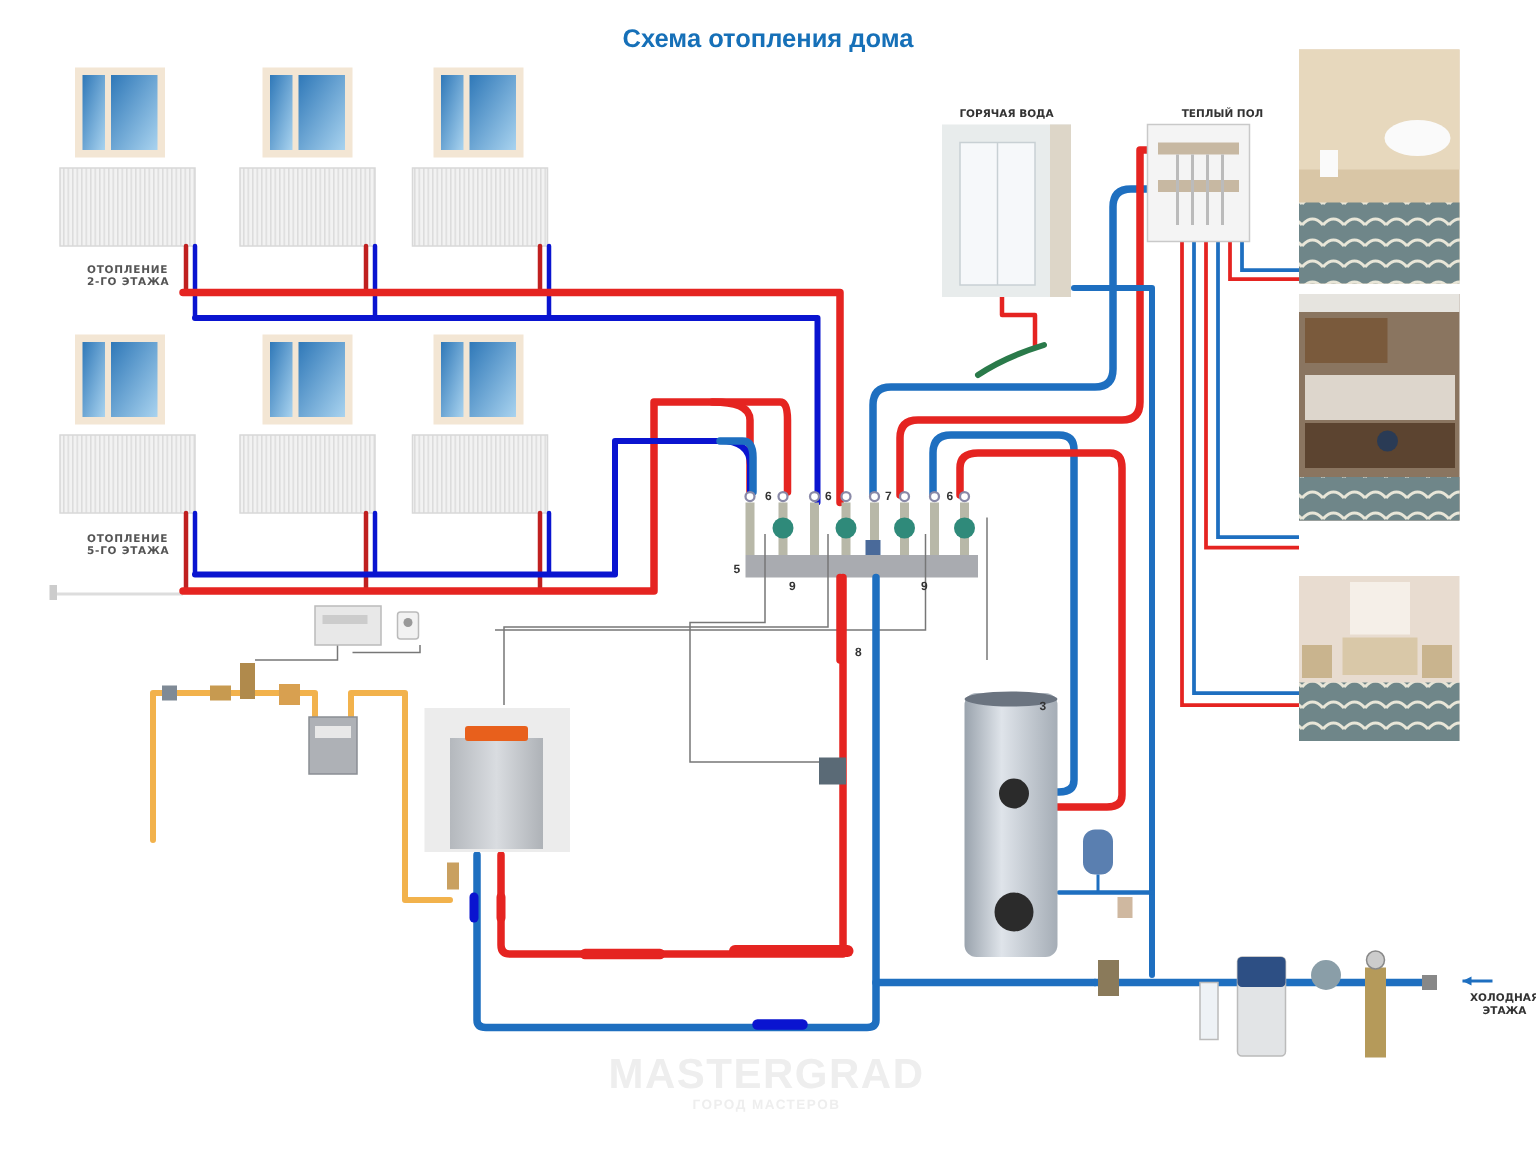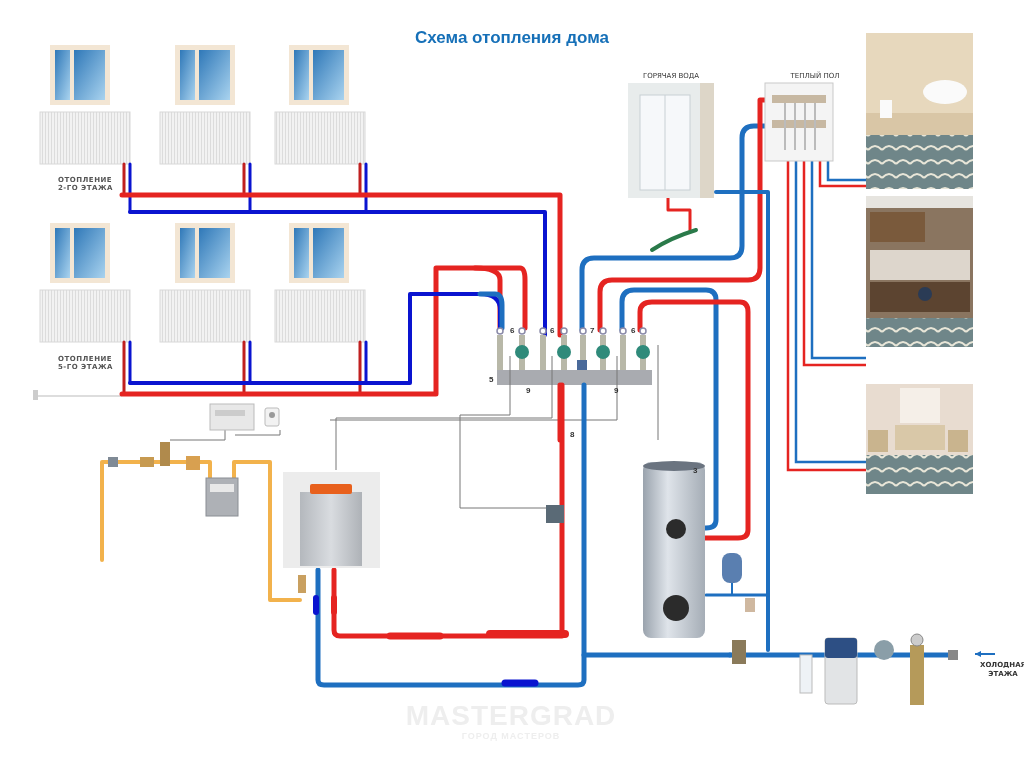--- a/index.html
+++ b/index.html
@@ -1,20 +1,20 @@
 <!DOCTYPE html>
 <html><head>
 <meta charset="utf-8">
 <style>
   html,body{margin:0;padding:0;background:#fff;}
   body{width:1024px;height:768px;position:relative;overflow:hidden;font-family:"Liberation Sans",sans-serif;}
   #stage{position:absolute;left:0;top:0;width:1024px;height:768px;}
-  .title{position:absolute;left:0;width:1024px;top:28px;text-align:center;font-weight:bold;font-size:17px;color:#1670b8;font-family:"Liberation Sans",sans-serif;}
+  .title{position:absolute;left:0;width:1024px;top:16px;text-align:center;font-weight:bold;font-size:17px;color:#1670b8;font-family:"Liberation Sans",sans-serif;}
   .lbl{position:absolute;font-size:7px;font-weight:bold;color:#555;letter-spacing:0.5px;line-height:8px;font-family:"DejaVu Sans",sans-serif;margin-left:32px;}
-  .lblc{position:absolute;font-size:7px;font-weight:normal;color:#333;text-align:center;font-family:"DejaVu Sans",sans-serif;}
+  .lblc{position:absolute;font-size:7px;font-weight:bold;color:#333;text-align:center;font-family:"DejaVu Sans",sans-serif;}
   .num{position:absolute;font-size:8px;font-weight:bold;color:#333;font-family:"Liberation Sans",sans-serif;}
   .cold{position:absolute;left:945px;top:661px;font-size:7px;font-weight:bold;color:#333;text-align:center;line-height:9px;font-family:"DejaVu Sans",sans-serif;margin-left:35px;}
   .wm1{position:absolute;left:400px;top:700px;width:222px;text-align:center;font-size:28px;font-weight:bold;color:#eeeeee;letter-spacing:1px;font-family:"Liberation Sans",sans-serif;}
   .wm2{position:absolute;left:400px;top:731px;width:222px;text-align:center;font-size:9px;font-weight:bold;color:#eeeeee;letter-spacing:1px;font-family:"Liberation Sans",sans-serif;}
 </style>
 </head>
 <body>
 
 <div id="stage">
 <svg width="1024" height="768" viewBox="0 0 1024 768">

